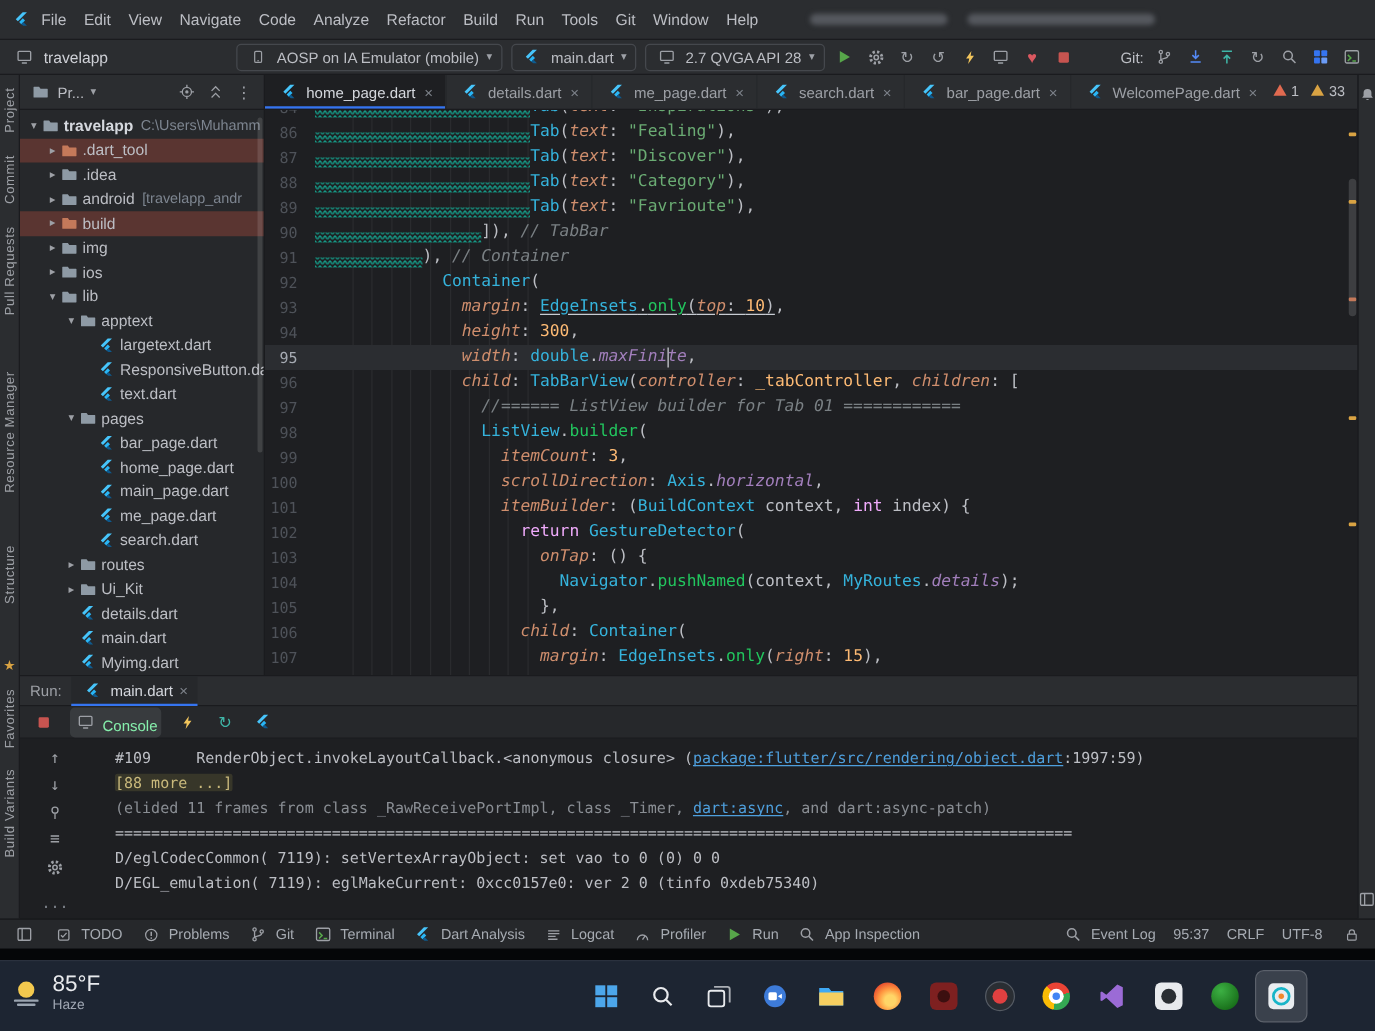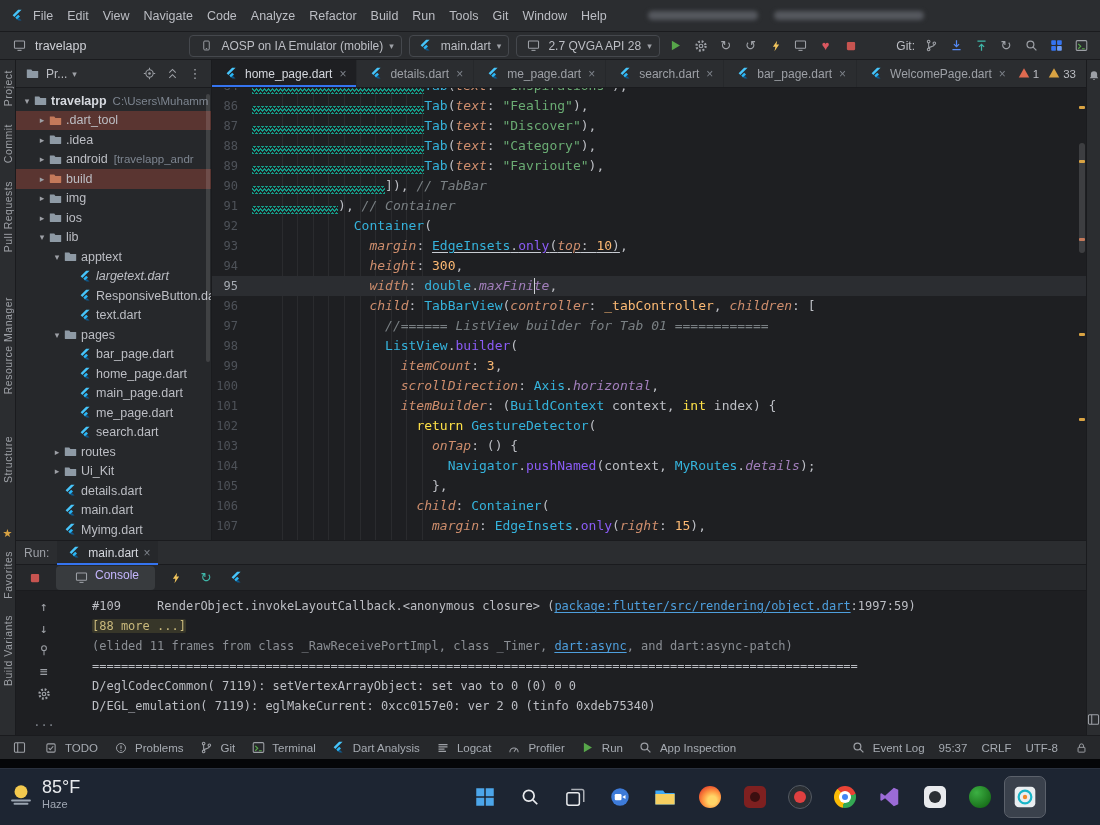--- a/index.html
+++ b/index.html
@@ -58,35 +58,35 @@
 .eline{display:flex;height:20px;line-height:20px;position:relative}
 .eline.cur{background:#2B2D31}
 .lnum{width:40px;text-align:right;padding-right:14px;color:#4E5259;font-size:12px;flex:none}
 .eline.cur .lnum{color:#A6ABB3}
 .lcode{white-space:pre;position:relative;flex:1;display:block}
 .wavy{position:absolute;left:0;top:10px;height:8px;opacity:.95;
  background-image:linear-gradient(135deg,#15A08C 25%,transparent 25%),linear-gradient(225deg,#15A08C 25%,transparent 25%),linear-gradient(315deg,#15A08C 25%,transparent 25%),linear-gradient(45deg,#15A08C 25%,transparent 25%);
  background-position:-2px 0,-2px 0,0 0,0 0;background-size:4px 4px}
 .caret{position:absolute;left:36ch;top:2px;width:1.5px;height:16px;background:#CED0D6}
 .tk-cls{color:#35B3DC}.tk-arg{color:#CF8E6D;font-style:italic}.tk-str{color:#6AAB73}
-.tk-num{color:#fdba74}.tk-kw{color:#fde047}.tk-fn{color:#8b5cf6}
+.tk-num{color:#fdba74}.tk-kw{color:#f0abfc}.tk-fn{color:#22c55e}
 .tk-prop{color:#A27FBC;font-style:italic}.tk-fld{color:#fdba74}
 .tk-cmt{color:#7A8084;font-style:italic}.tk-txt{color:#BCBEC4}.tk-ind{color:#BCBEC4}
 .tk-u{text-decoration:underline;text-decoration-color:#C8CCD3;text-underline-offset:2px}
 .iguides{position:absolute;inset:0;z-index:0}
 .iguide{position:absolute;top:0;bottom:0;width:1px;background:rgba(255,255,255,.055)}
 .esb{position:absolute;right:1px;top:55px;width:6px;height:110px;background:rgba(255,255,255,.14);border-radius:3px;z-index:2}
 .smark{position:absolute;right:1px;width:6px;height:3px;z-index:2;border-radius:1px}
 
 
 .runpanel{height:195px;flex:none;background:#1E1F22;border-top:1px solid #1A1B1E;display:flex;flex-direction:column}
 .run-h1{height:24px;background:#2B2D30;border-bottom:1px solid #1A1B1E;display:flex;align-items:center;gap:8px;padding:0 8px;font-size:12px;color:#9DA0A6;flex:none}
 .runtab{display:flex;align-items:center;gap:5px;height:24px;padding:0 8px;color:#D5D8DE;box-shadow:inset 0 -2px 0 #3574F0;background:#26282B}
 .run-h2{height:26px;background:#26282B;border-bottom:1px solid #1A1B1E;display:flex;align-items:center;gap:12px;padding:0 10px;flex:none;font-size:12px;color:#BCBEC4}
-.ctab{display:flex;align-items:flex-start;gap:5px;padding:2px 16px;border-radius:4px;background:#383B3E;color:#c4b5fd}
+.ctab{display:flex;align-items:flex-end;gap:5px;padding:2px 3px;border-radius:4px;background:#383B3E;color:#86efac}
 .run-body{flex:1;display:flex;min-height:0;font-family:"DejaVu Sans Mono","Liberation Mono",monospace;font-size:12px}
 .rgutter{width:56px;flex:none;display:flex;flex-direction:column;align-items:center;gap:7px;padding-top:8px;color:#9DA0A6}
 .rgutter .sp{flex:1}
 .rgutter .dots{color:#7D828A;font-size:12px;padding-bottom:6px}
 .console{flex:1;padding:5px 0 0 20px;overflow:hidden;min-width:0}
 .cline{height:20px;line-height:20px;white-space:pre}
 .ct{color:#BCBEC4}.cg{color:#8A8E94}
 .cl{color:#4E9FDD;text-decoration:underline;text-underline-offset:2px}
 .cy{color:#C9B97C;background:rgba(122,115,60,.28);border-radius:2px}
 
@@ -461,21 +461,21 @@
             </div>
             <div class="trow" style="padding-left: 34px;">
               <span class="arrow">▾</span>
               <span class="ticn c-folder">
                 <svg width="13" height="13" viewBox="0 0 16 16">
                   <path fill="currentColor" d="M1.5 3h5l1.4 1.8h6.6c.3 0 .5.2.5.5V13c0 .3-.2.5-.5.5h-13A.5.5 0 0 1 1 13V3.5c0-.3.2-.5.5-.5z"></path>
                 </svg>
               </span>
               <span>apptext</span>
             </div>
-            <div class="trow" style="padding-left: 49px; font-style: italic;">
+            <div class="trow" style="padding-left: 49px;">
               <span class="arrow"></span>
               <span class="ticn">
                 <svg width="13" height="13" viewBox="0 0 16 16">
                   <path fill="#47C5FB" d="M8.8 1 2 7.8l2.1 2.1L13 1z"></path>
                   <path fill="#29B6F6" d="M8.9 7 5.3 10.6l2.1 2.2 3.7-3.7z"></path>
                   <path fill="#0E5A8E" d="M7.4 12.8l2-2.1 3.6 3.6H9.4z"></path>
                 </svg>
               </span>
               <span>largetext.dart</span>
             </div>

